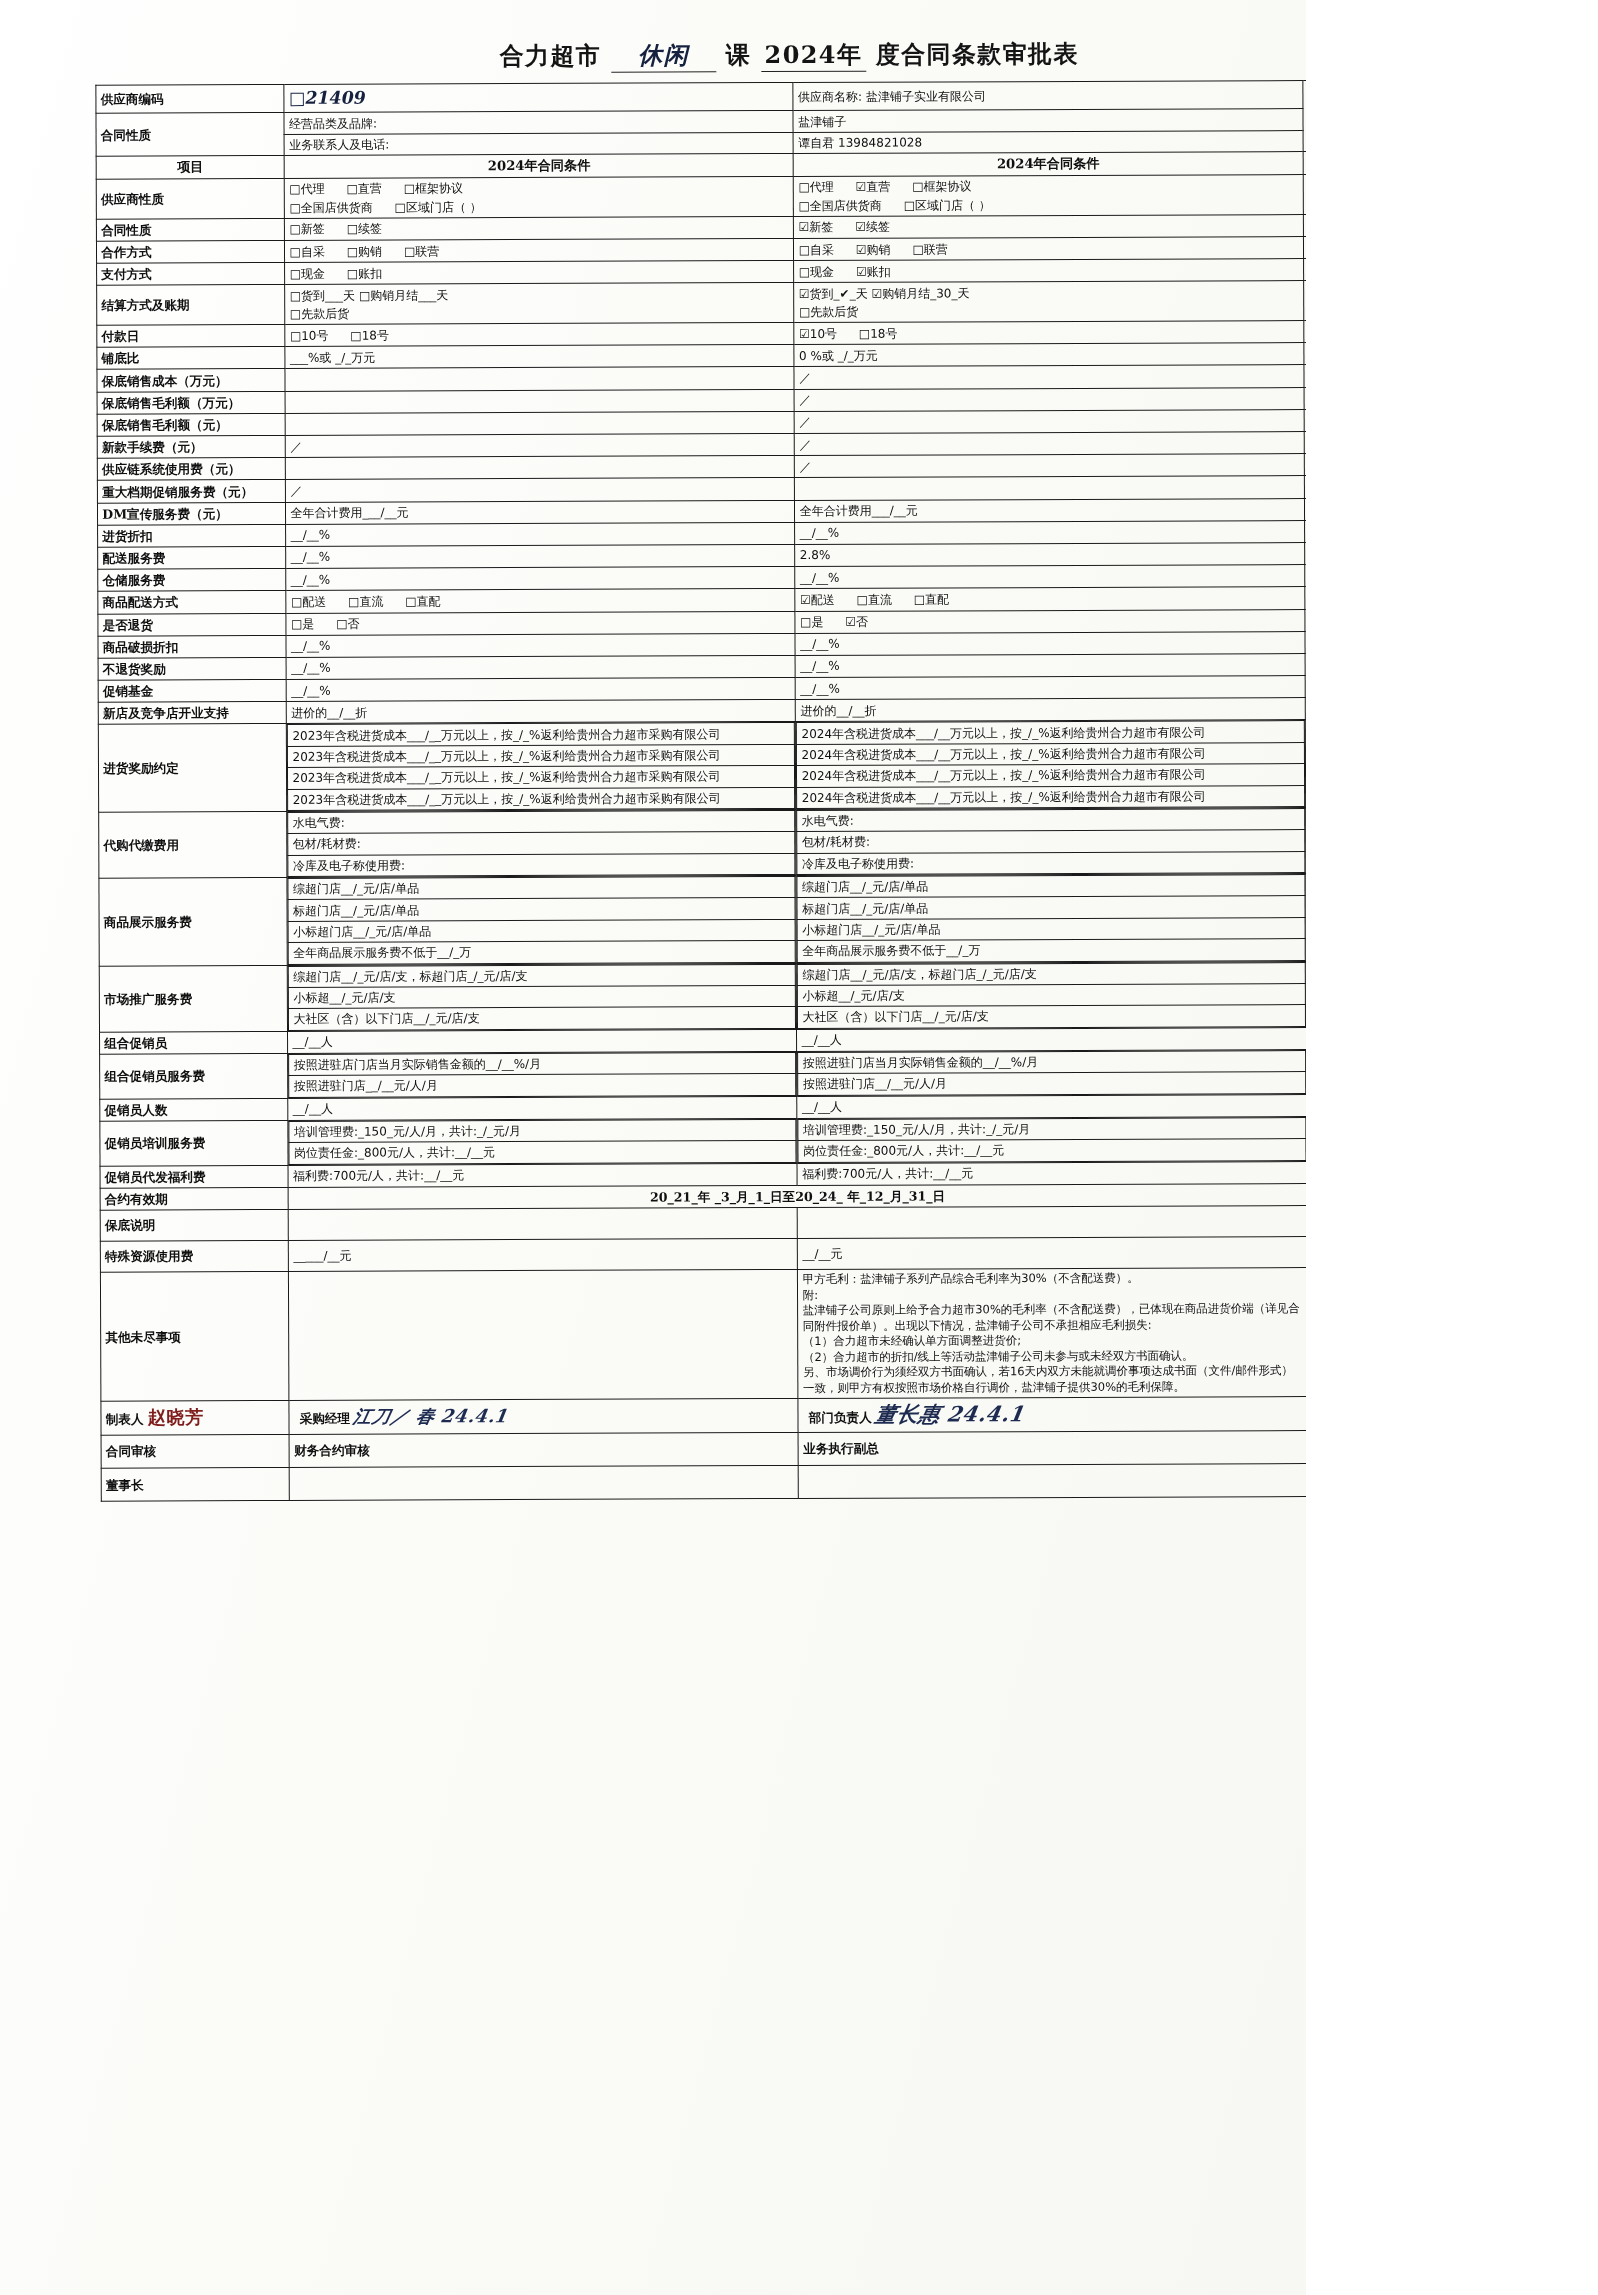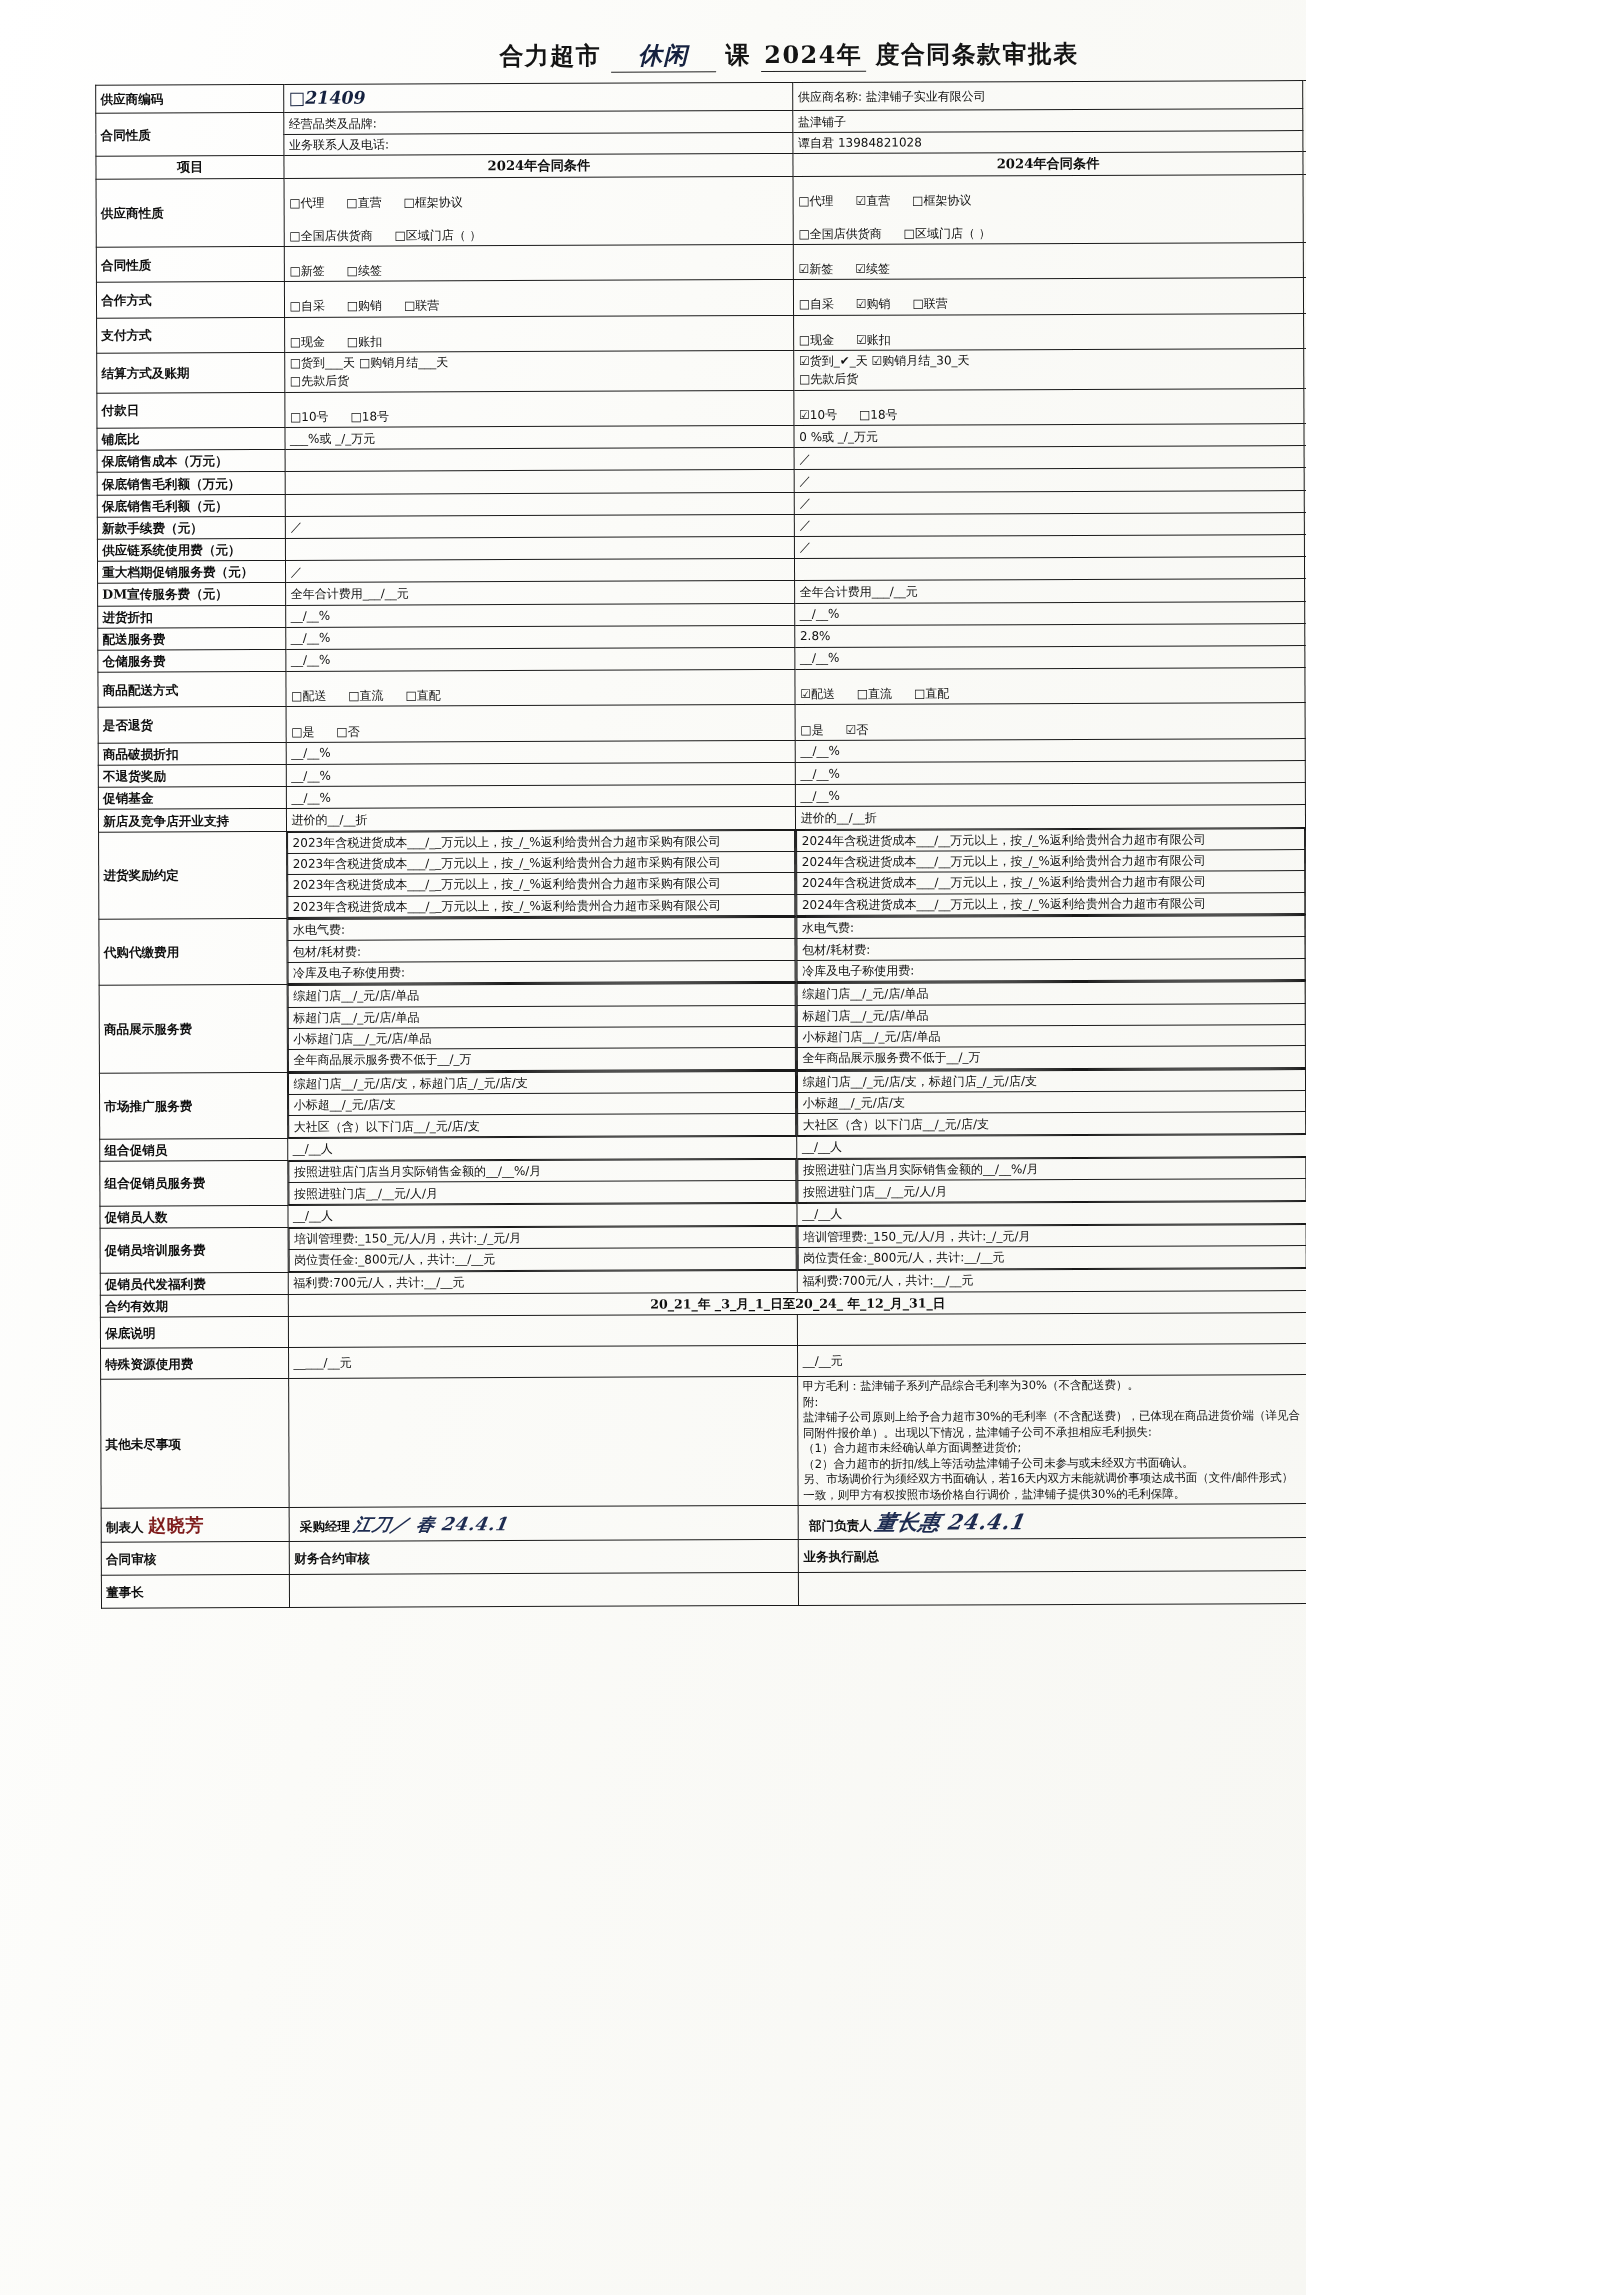--- a/index.html
+++ b/index.html
@@ -56,21 +56,21 @@
     font-size:12.6px;
     padding-left:5.6px;
     white-space:nowrap;
     font-family:"DejaVu Serif","Liberation Serif",serif;
   }
   .c-lbl{width:165px;}
   .c-a{width:446px;}
   .c-b{width:446px;}
   .c-note{width:158px;}
   .cell{font-size:12px;}
-  .opt{margin-right:18px;white-space:nowrap;display:inline-block;margin-top:14px;}
+  .opt{margin-right:18px;white-space:nowrap;display:inline-block;}
   .inner{border-collapse:collapse;width:100%;table-layout:fixed;}
   .inner td{border:none;padding:1.4px 2.8px;font-size:12px;}
   .inner tr+tr td{border-top:0.8px solid #1a1a1a;}
   .hand{
     font-family:"DejaVu Serif","Liberation Serif",serif;
     color:#15213f;
     font-style:italic;
     font-weight:bold;
   }
   .tiny{font-size:13px;line-height:1.45;}

